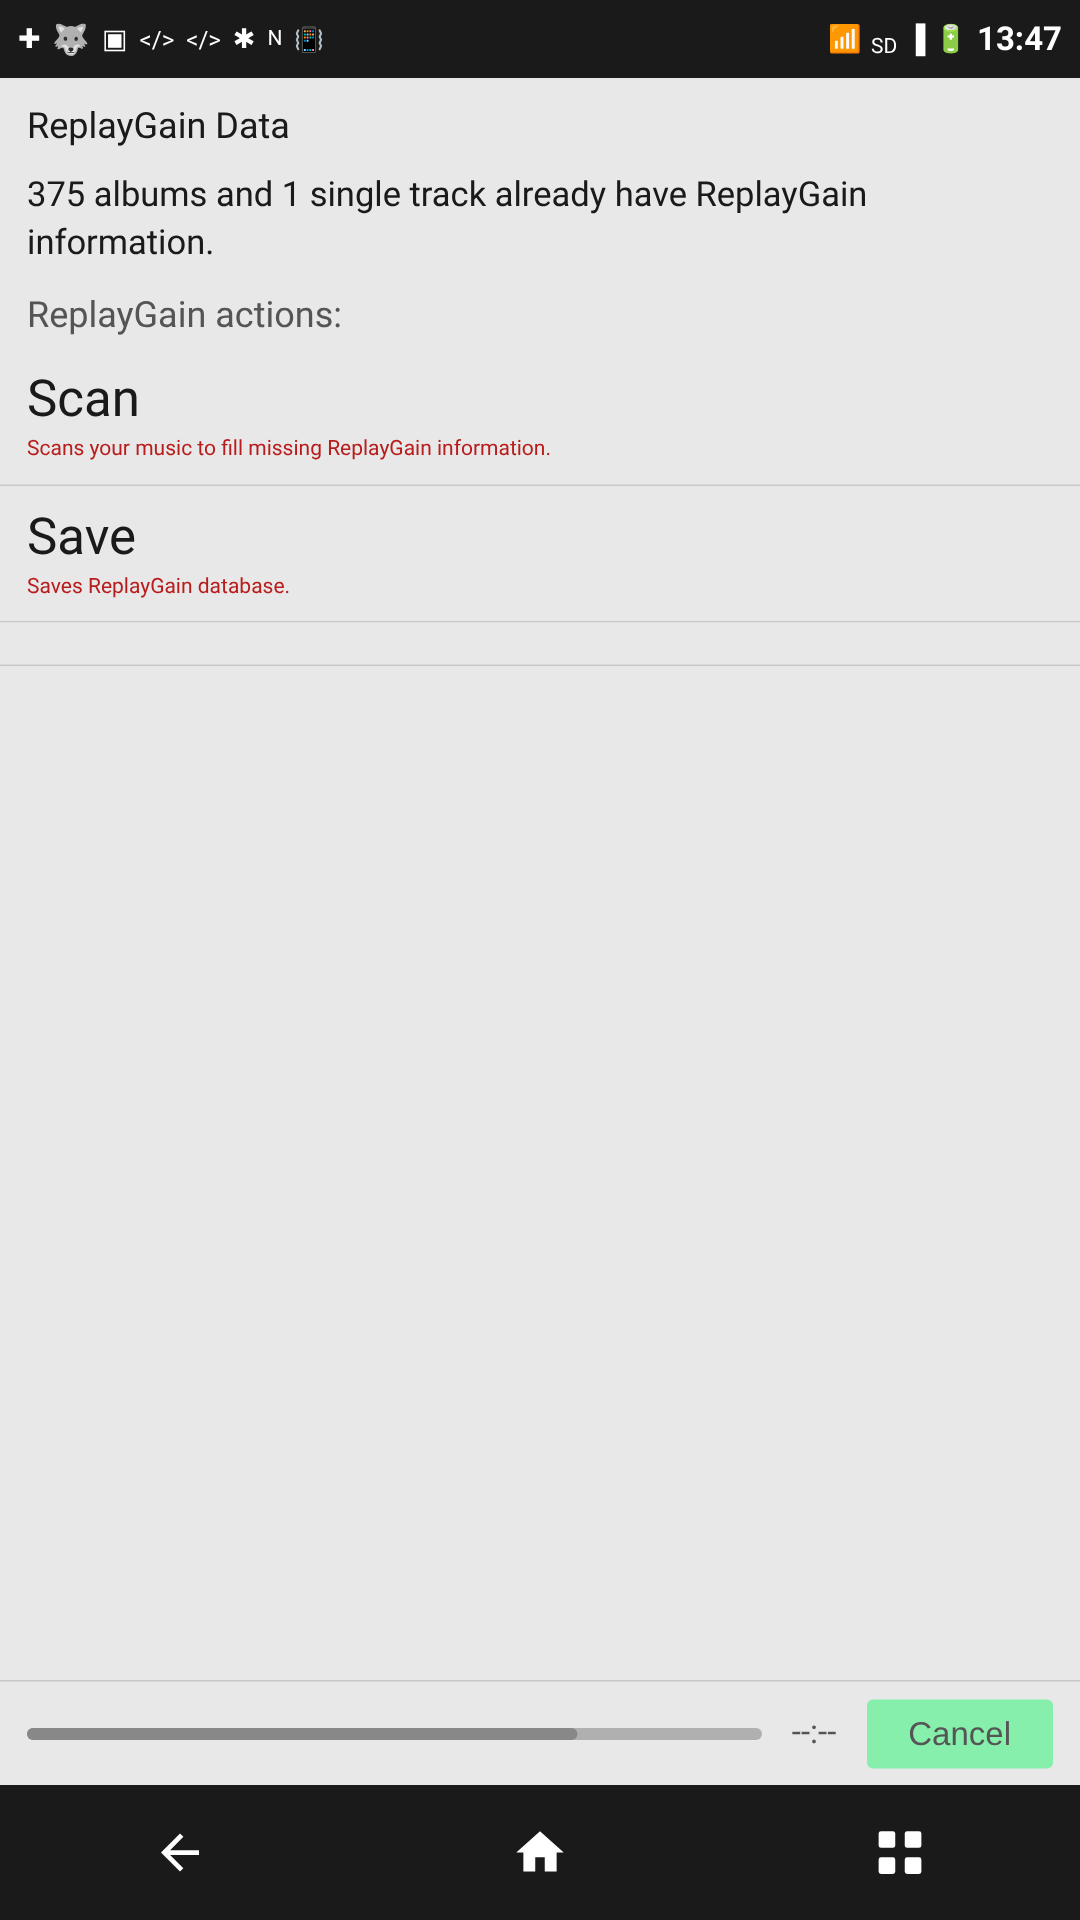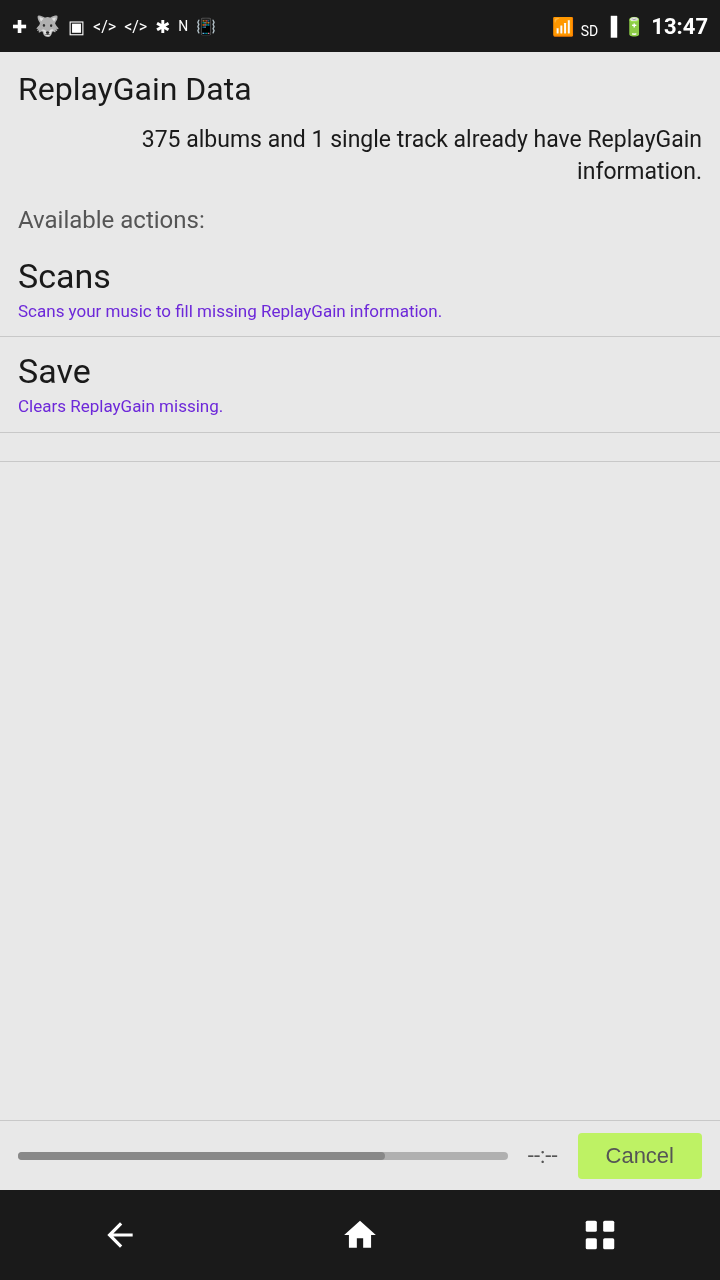--- a/index.html
+++ b/index.html
@@ -55,33 +55,32 @@
       flex: 1;
       background: #e8e8e8;
       overflow-y: auto;
       padding: 0;
       display: flex;
       flex-direction: column;
     }
 
     
     .page-title {
-      font-size: 32px;
+      font-size: 24px;
       font-weight: 400;
       color: #1a1a1a;
       padding: 18px 18px 12px 18px;
     }
 
     
     .info-text {
       font-size: 23px;
       color: #1a1a1a;
       padding: 4px 18px 0 18px;
       line-height: 1.4;
-      text-align: right;
     }
 
     .available-label {
       font-size: 24px;
       color: #555;
       padding: 18px 18px 8px 18px;
     }
 
     
     .action-item {
@@ -92,22 +91,22 @@
     }
 
     .action-title {
       font-size: 34px;
       font-weight: 400;
       color: #1a1a1a;
       margin-bottom: 4px;
     }
 
     .action-desc {
-      font-size: 17px;
-      color: #6d28d9;
+      font-size: 14px;
+      color: #b91c1c;
       line-height: 1.3;
     }
 
     
     .bottom-bar {
       height: 70px;
       background: #e8e8e8;
       display: flex;
       align-items: center;
       justify-content: space-between;
@@ -131,21 +130,21 @@
       border-radius: 4px;
     }
 
     .time-display {
       font-size: 22px;
       color: #555;
       margin-right: 20px;
     }
 
     .cancel-button {
-      background: #bef264;
+      background: #86efac;
       border: none;
       border-radius: 4px;
       padding: 10px 28px;
       font-size: 22px;
       color: #555;
       cursor: pointer;
     }
 
     
     .nav-bar {
@@ -199,30 +198,30 @@
 
 <div class="main-content">
 
   <div class="page-title">ReplayGain Data</div>
 
   <div class="info-text">
     <span>375 albums and 1 single track already have</span>
     <span>ReplayGain information.</span>
   </div>
 
-  <div class="available-label">Available actions:</div>
+  <div class="available-label">ReplayGain actions:</div>
 
   <div class="action-item">
-    <div class="action-title">Scans</div>
+    <div class="action-title">Scan</div>
     <div class="action-desc">Scans your music to fill missing ReplayGain information.</div>
   </div>
 
   <div class="action-item">
     <div class="action-title">Save</div>
-    <div class="action-desc">Clears ReplayGain missing.</div>
+    <div class="action-desc">Saves ReplayGain database.</div>
   </div>
 
   <div class="action-item">
   </div>
 
 
   <div style="flex:1;"></div>
 
 </div>
 

